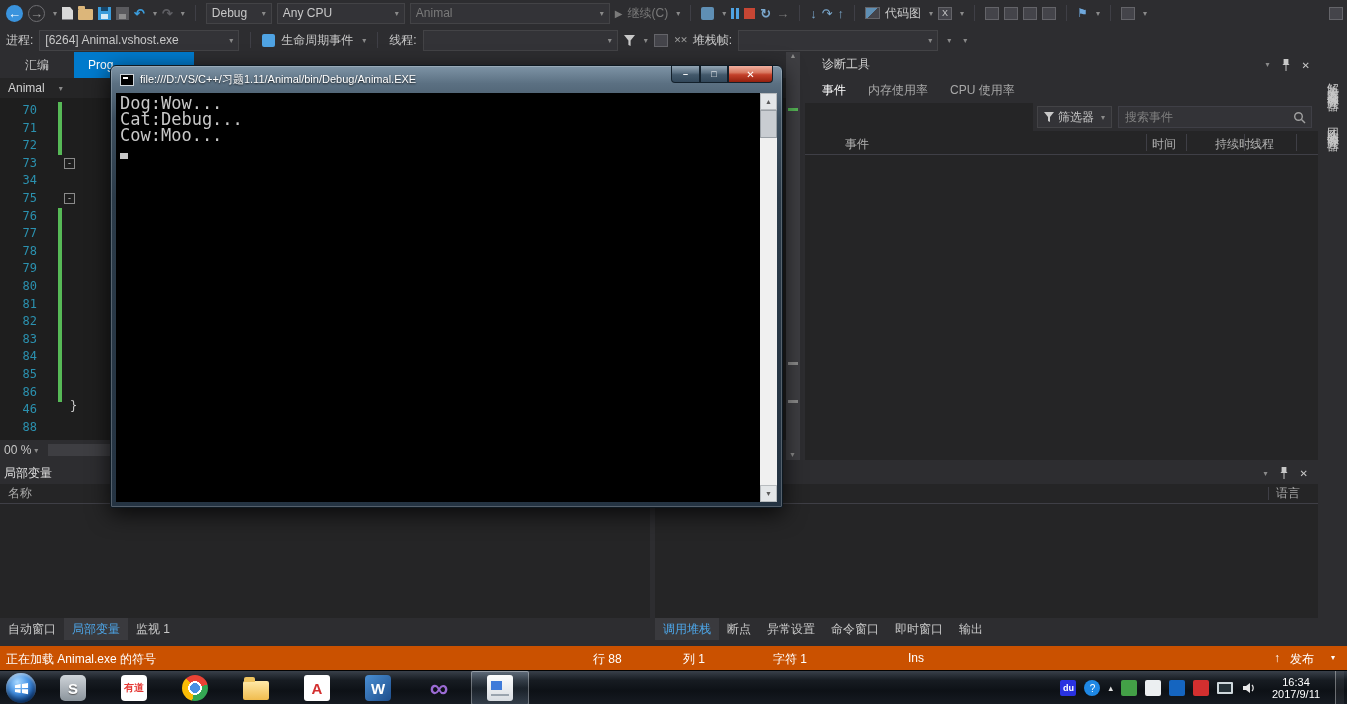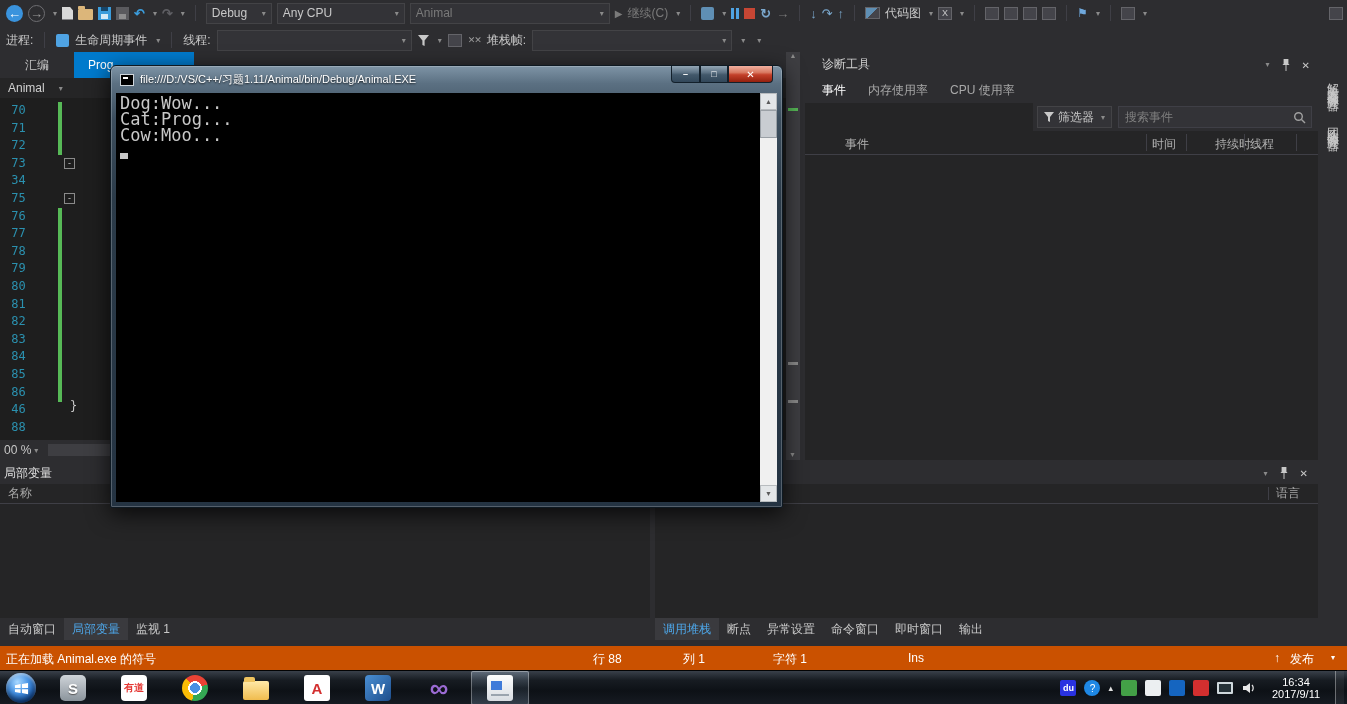--- a/index.html
+++ b/index.html
@@ -46,21 +46,21 @@
 .i-pause i{display:block;width:3px;height:11px;background:#4FA3E3}
 .i-stop{width:11px;height:11px;background:#C74634;flex:none}
 .xx{color:#9A9A9A;font-size:9px;letter-spacing:-1px}
 .combo{height:21px;background:#333337;border:1px solid #434346;display:flex;align-items:center;justify-content:space-between;padding:0 5px;color:#C8C8C8;flex:none}
 
 .doctabs{left:0;top:52px;width:786px;height:26px;display:flex;background:#2D2D30}
 .dtab{height:26px;display:flex;align-items:center;padding:0 14px;color:#C8C8C8}
 .dtab.active{background:#007ACC;color:#fff}
 .navbar{left:0;top:78px;width:786px;height:20px;background:#252526;display:flex;align-items:center;padding-left:8px}
 .editor{left:0;top:98px;width:786px;height:342px;background:#1E1E1E}
-.lncol{position:absolute;left:0;top:4px;width:40px;text-align:center;font-family:"DejaVu Sans Mono",monospace;font-size:12px;color:#2B91AF}
+.lncol{position:absolute;left:0;top:4px;width:40px;text-align:right;font-family:"DejaVu Sans Mono",monospace;font-size:12px;color:#2B91AF}
 .lnrow{height:17.6px;line-height:17.6px;padding-right:3px}
 .chbar{position:absolute;left:58px;width:4px;background:#57B957}
 .fold{position:absolute;left:64px;width:11px;height:11px;border:1px solid #8A8A8A;background:#1E1E1E;color:#C8C8C8;font-size:9px;line-height:9px;text-align:center}
 .fold::after{content:"-"}
 .brace{position:absolute;left:70px;top:301px;font-family:"DejaVu Sans Mono",monospace;color:#C8C8C8}
 .zoomrow{left:0;top:440px;width:786px;height:20px;background:#2D2D30}
 .zoom{position:absolute;left:4px;top:3px;color:#C8C8C8;display:flex;align-items:center}
 .hscroll{position:absolute;left:48px;top:4px;width:732px;height:12px;background:#3E3E42}
 .vscroll{left:786px;top:52px;width:14px;height:408px;background:#3E3E42;color:#8A8A8A;font-size:7px;text-align:center}
 .sbup::after{content:"▲"}
@@ -211,20 +211,24 @@
     <span class="g g-bm"></span>
     <span class="caret"></span>
     <span class="vsep"></span>
     <span class="i-g"></span>
     <span class="caret"></span>
     <span class="i-g" style="margin-left:auto;margin-right:4px"></span>
   </div>
 
   <div class="abs tb2">
     <span class="lbl">进程:</span>
+    <div class="combo" style="width:200px">
+        <span>[6264] Animal.vshost.exe</span>
+        <span class="caret"></span>
+      </div>
     <span class="vsep"></span>
     <span class="i-lc"></span>
     <span class="lbl">生命周期事件</span>
     <span class="caret"></span>
     <span class="vsep"></span>
     <span class="lbl">线程:</span>
     <div class="combo" style="width:195px">
         <span></span>
         <span class="caret"></span>
       </div>
@@ -406,21 +410,21 @@
     <div class="con-title">
       <span class="con-ico" able="false"></span>
       <span>file:///D:/VS/C++/习题1.11/Animal/bin/Debug/Animal.EXE</span>
     </div>
     <div class="winbtns">
       <span class="wbtn min g-min"></span>
       <span class="wbtn max g-max"></span>
       <span class="wbtn cls g-x"></span>
     </div>
     <div class="con-client">
-      <div class="con-text"><div class="con-line">Dog:Wow...</div><div class="con-line">Cat:Prog...</div><div class="con-line">Cow:Moo...</div></div>
+      <div class="con-text"><div class="con-line">Dog:Wow...</div><div class="con-line">Cat:Debug...</div><div class="con-line">Cow:Moo...</div></div>
       <div class="con-cursor"></div>
       <div class="con-sb">
         <span class="sb-btn sbup" style="top:0"></span>
         <div class="sb-thumb"></div>
         <span class="sb-btn sbdn" style="bottom:0"></span>
       </div>
     </div>
   </div>
 
   <div class="abs taskbar">

